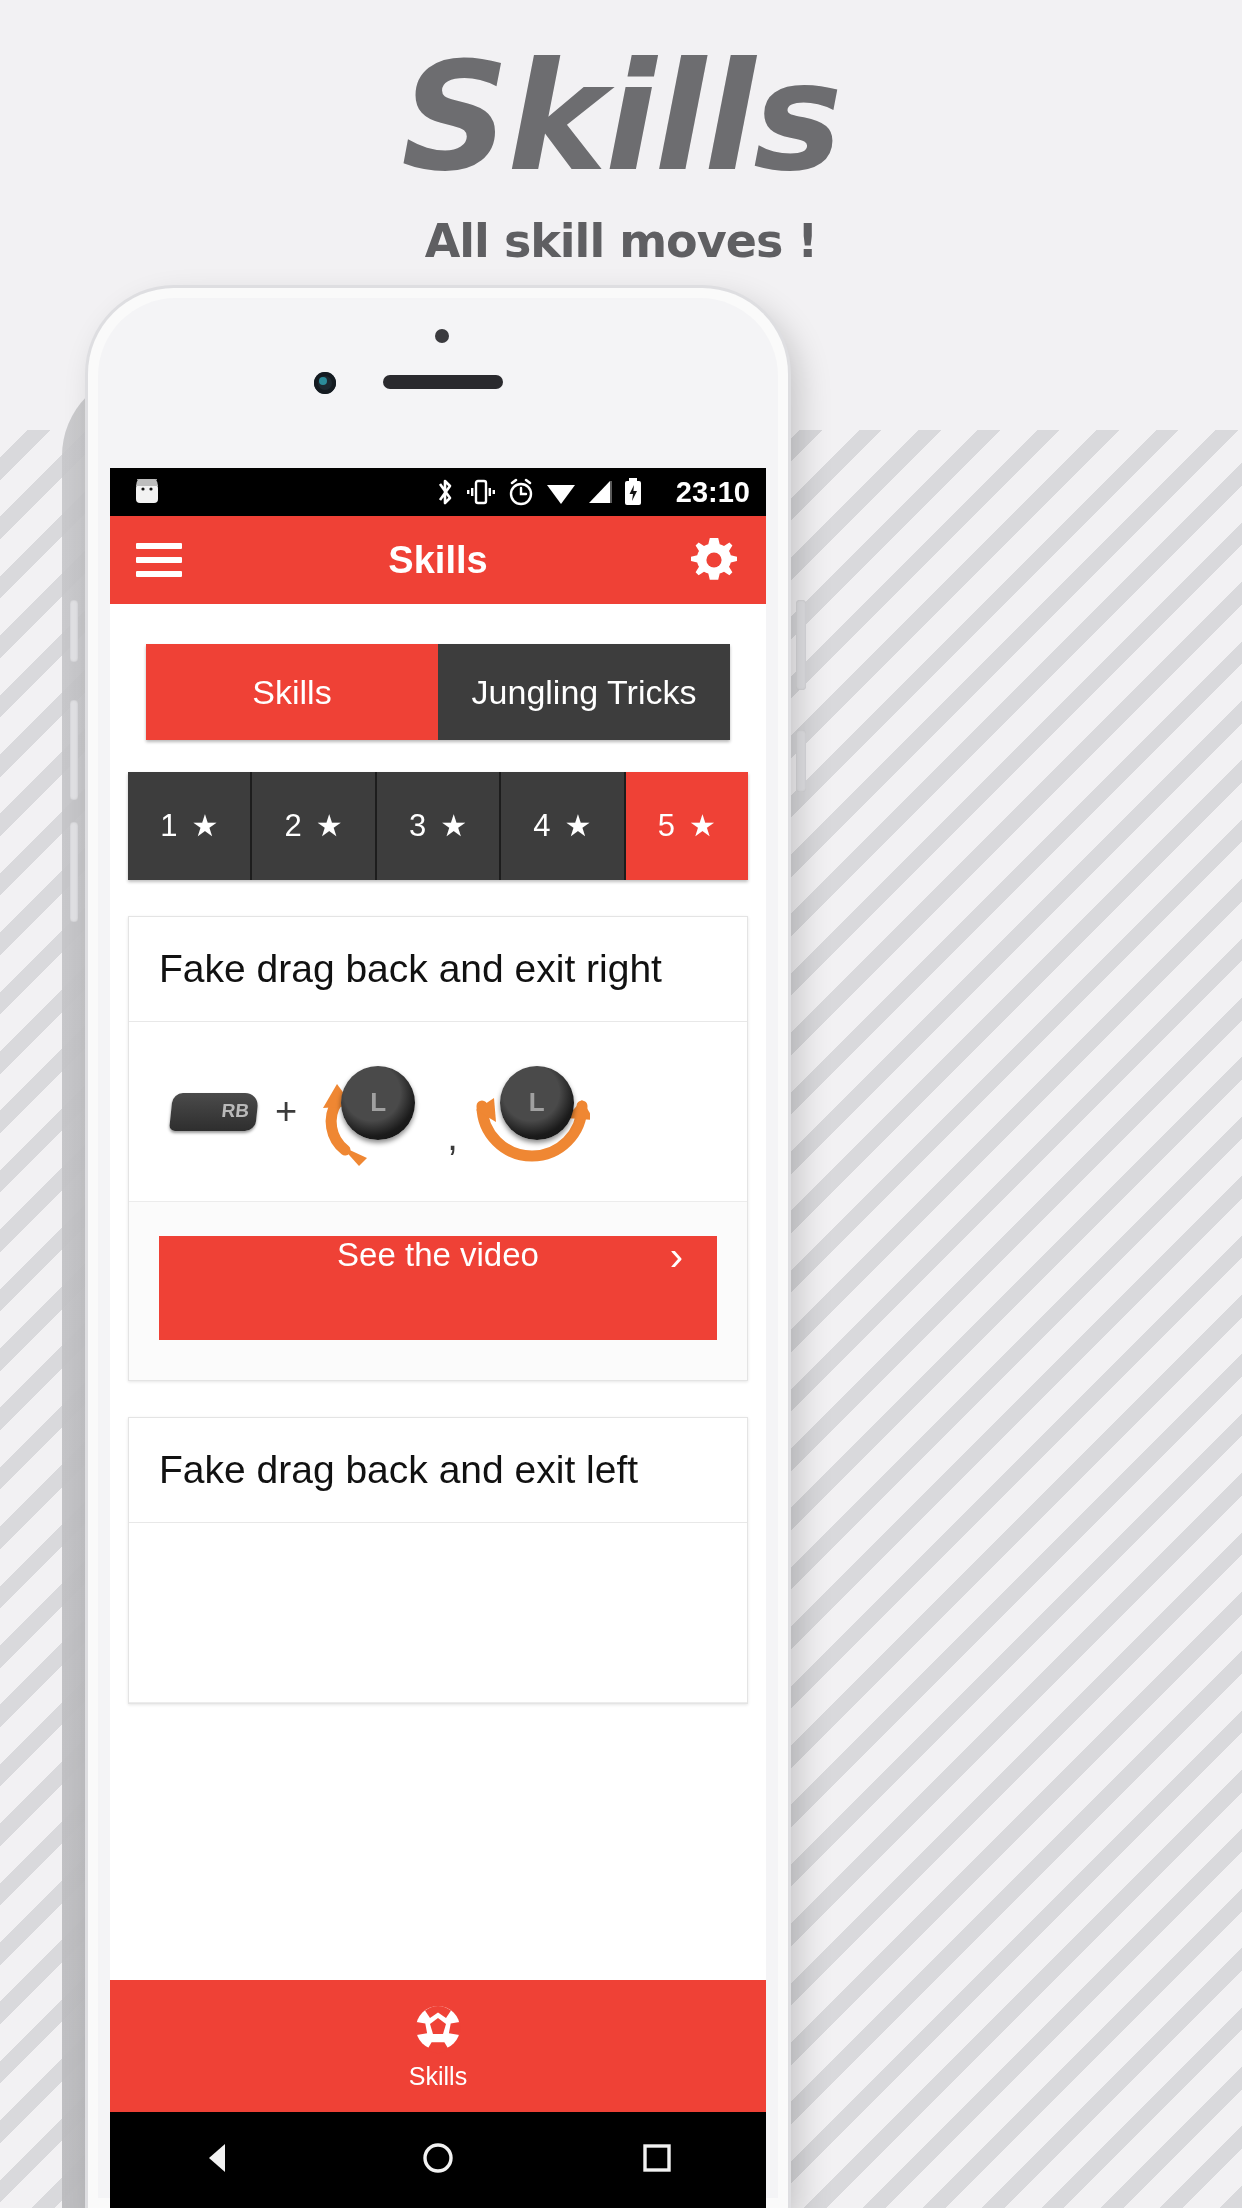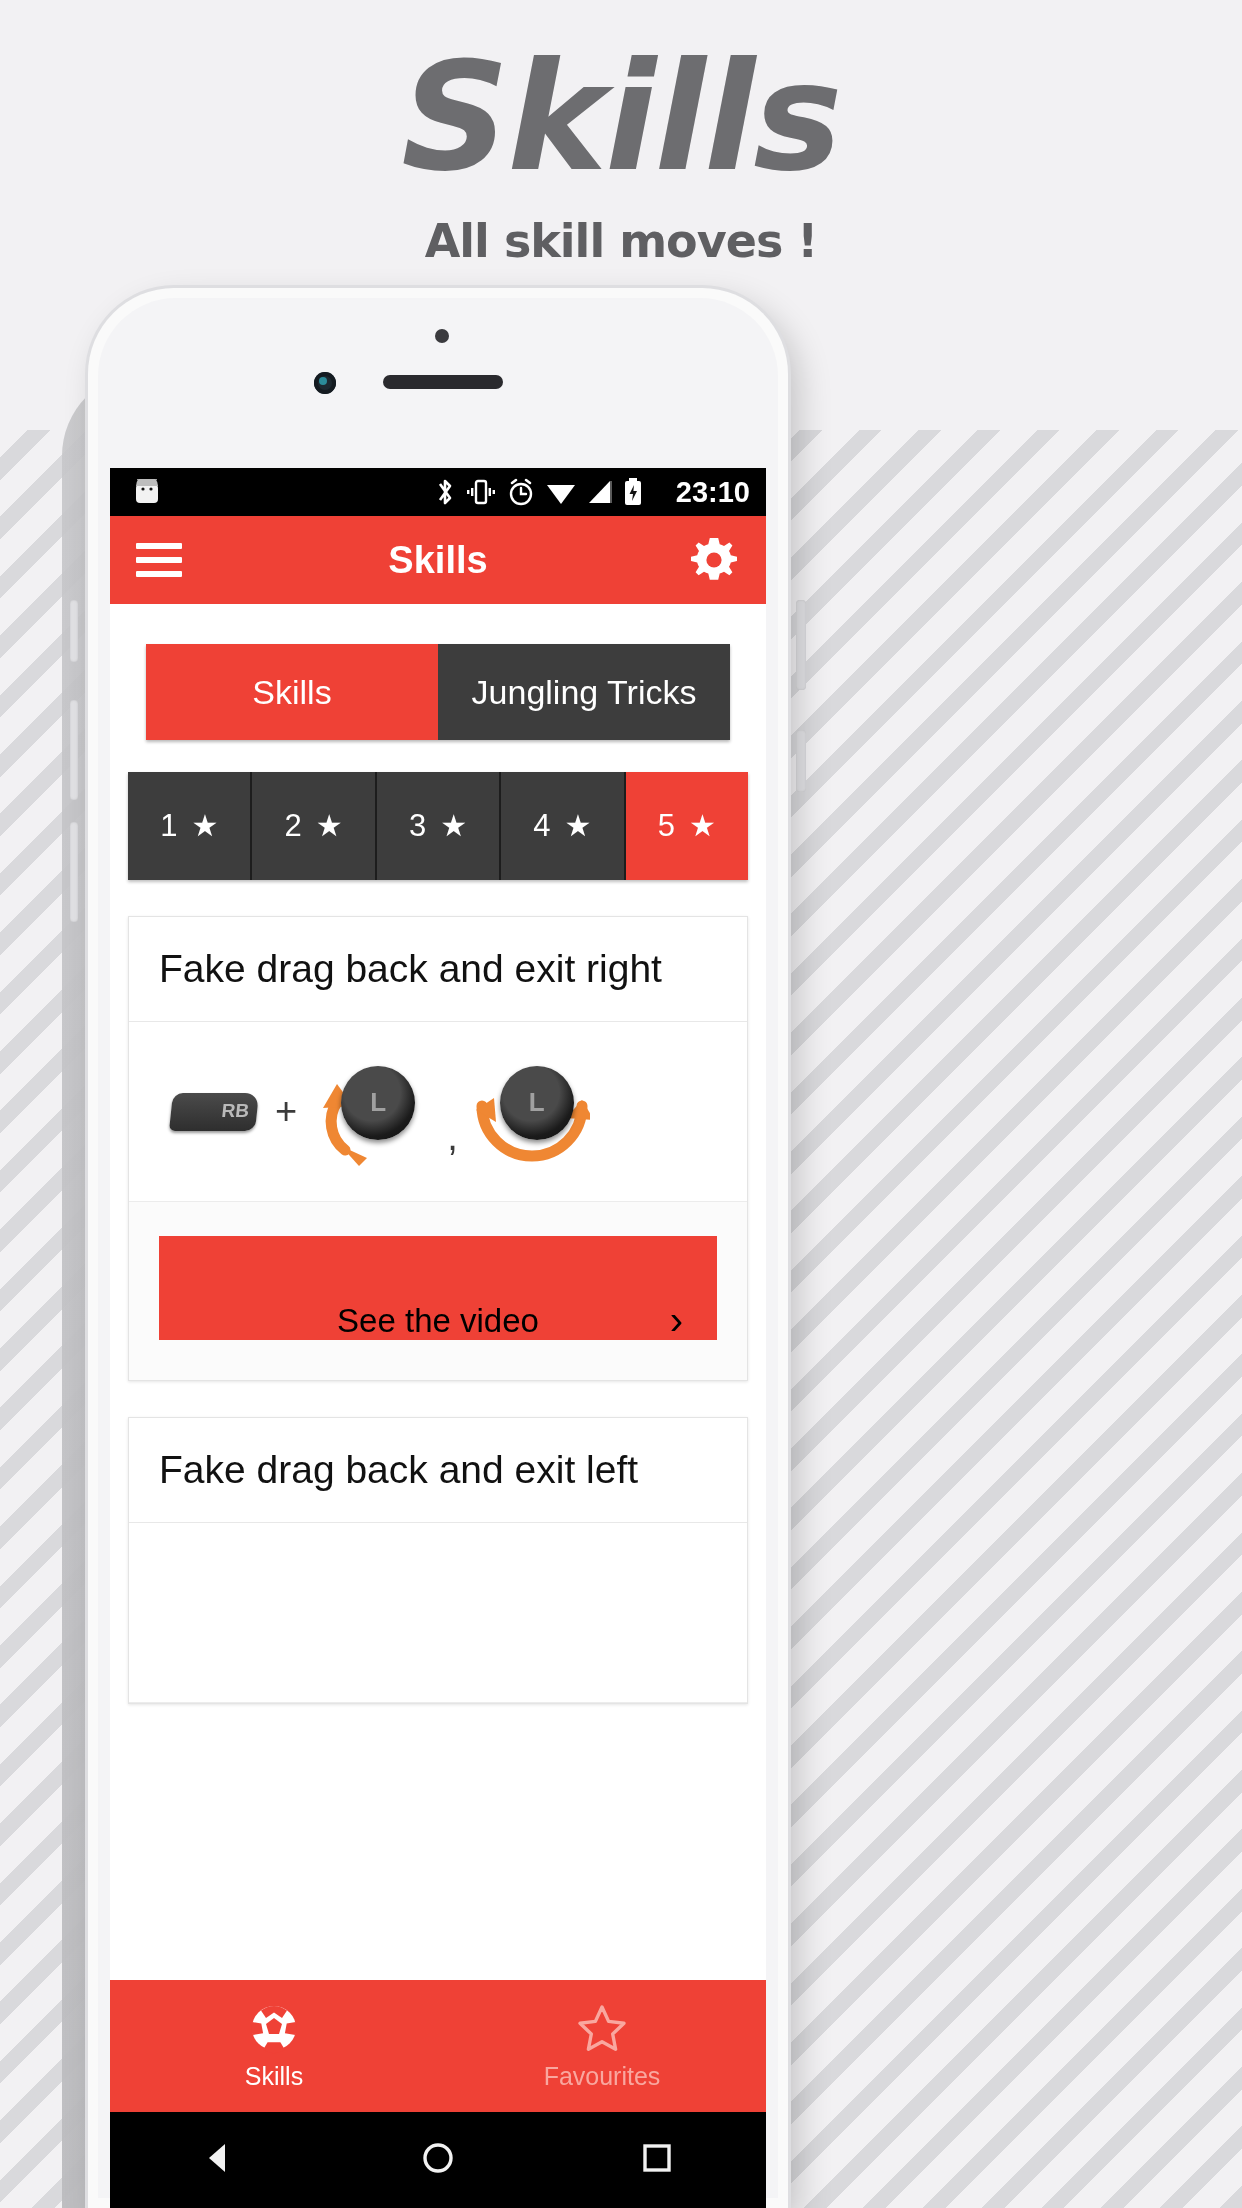--- a/index.html
+++ b/index.html
@@ -127,22 +127,22 @@
   .stickwrap{position:relative;width:116px;height:116px;}
   .stick{position:absolute;left:26px;top:12px;width:74px;height:74px;border-radius:50%;
       background:radial-gradient(circle at 42% 36%,#4a4a4a 0 44%,#1b1b1b 68%,#0c0c0c 100%);
       box-shadow:0 3px 5px rgba(0,0,0,.45);display:flex;align-items:center;justify-content:center;}
   .stick b{color:#a0a0a0;font-size:26px;font-weight:bold;
       border:0;font-family:"Liberation Sans",sans-serif;}
   .arrowsvg{position:absolute;left:0;top:0;width:116px;height:116px;}
 
   
   .videowrap{padding:34px 30px 40px 30px;background:#fbfbfb;}
-  .videobtn{height:104px;background:#ef4136;display:flex;align-items:flex-end;
-      justify-content:center;position:relative;color:#000000;font-size:33px;cursor:pointer;}
+  .videobtn{height:104px;background:#ef4136;display:flex;align-items:flex-start;
+      justify-content:center;position:relative;color:#ffffff;font-size:33px;cursor:pointer;}
   .videobtn .chev{position:absolute;right:34px;font-size:40px;font-weight:normal;line-height:40px;}
 
   
   .bottomnav{position:absolute;left:0;bottom:96px;width:656px;height:132px;
       background:#ef4136;display:flex;z-index:7;}
   .bn{flex:1;display:flex;flex-direction:column;align-items:center;justify-content:center;
       gap:8px;cursor:pointer;}
   .bn span{font-size:25px;}
   .bn.active span{color:#fff;}
   .bn.dim span{color:#f9a79f;}
@@ -339,26 +339,20 @@
           <polygon points="26,16 34,22 31,32 21,32 18,22"></polygon>
           <path d="M26 4 a22 22 0 0 0 -13 4.6 l5 7.5 l8 -5.6 z"></path>
           <path d="M26 4 a22 22 0 0 1 13 4.6 l-5 7.5 l-8 -5.6 z"></path>
           <path d="M4.6 33 a22 22 0 0 1 -0.3 -13 l9 1.6 l1.8 9.6 z"></path>
           <path d="M47.4 33 a22 22 0 0 0 0.3 -13 l-9 1.6 l-1.8 9.6 z"></path>
           <path d="M15 48 a22 22 0 0 0 22 0 l-4.6 -7.8 l-12.8 0 z"></path>
         </g>
       </svg>
       <span>Skills</span>
     </div>
-    <div class="bn dim">
-      <svg width="52" height="52" viewBox="0 0 52 52">
-        <path d="M26 5 L32.6 19.4 L48 21.3 L36.7 32 L39.6 47.2 L26 39.8 L12.4 47.2 L15.3 32 L4 21.3 L19.4 19.4 Z" stroke="#f9a79f" stroke-width="3.4" fill="none" stroke-linejoin="round"></path>
-      </svg>
-      <span>Favourites</span>
-    </div>
   </div>
 
   <div class="navbar">
     <span>
       <svg width="40" height="40" viewBox="0 0 40 40">
           <path d="M26 6 L10 20 L26 34 Z" fill="#fff"></path>
         </svg>
     </span>
     <span>
       <svg width="40" height="40" viewBox="0 0 40 40">

